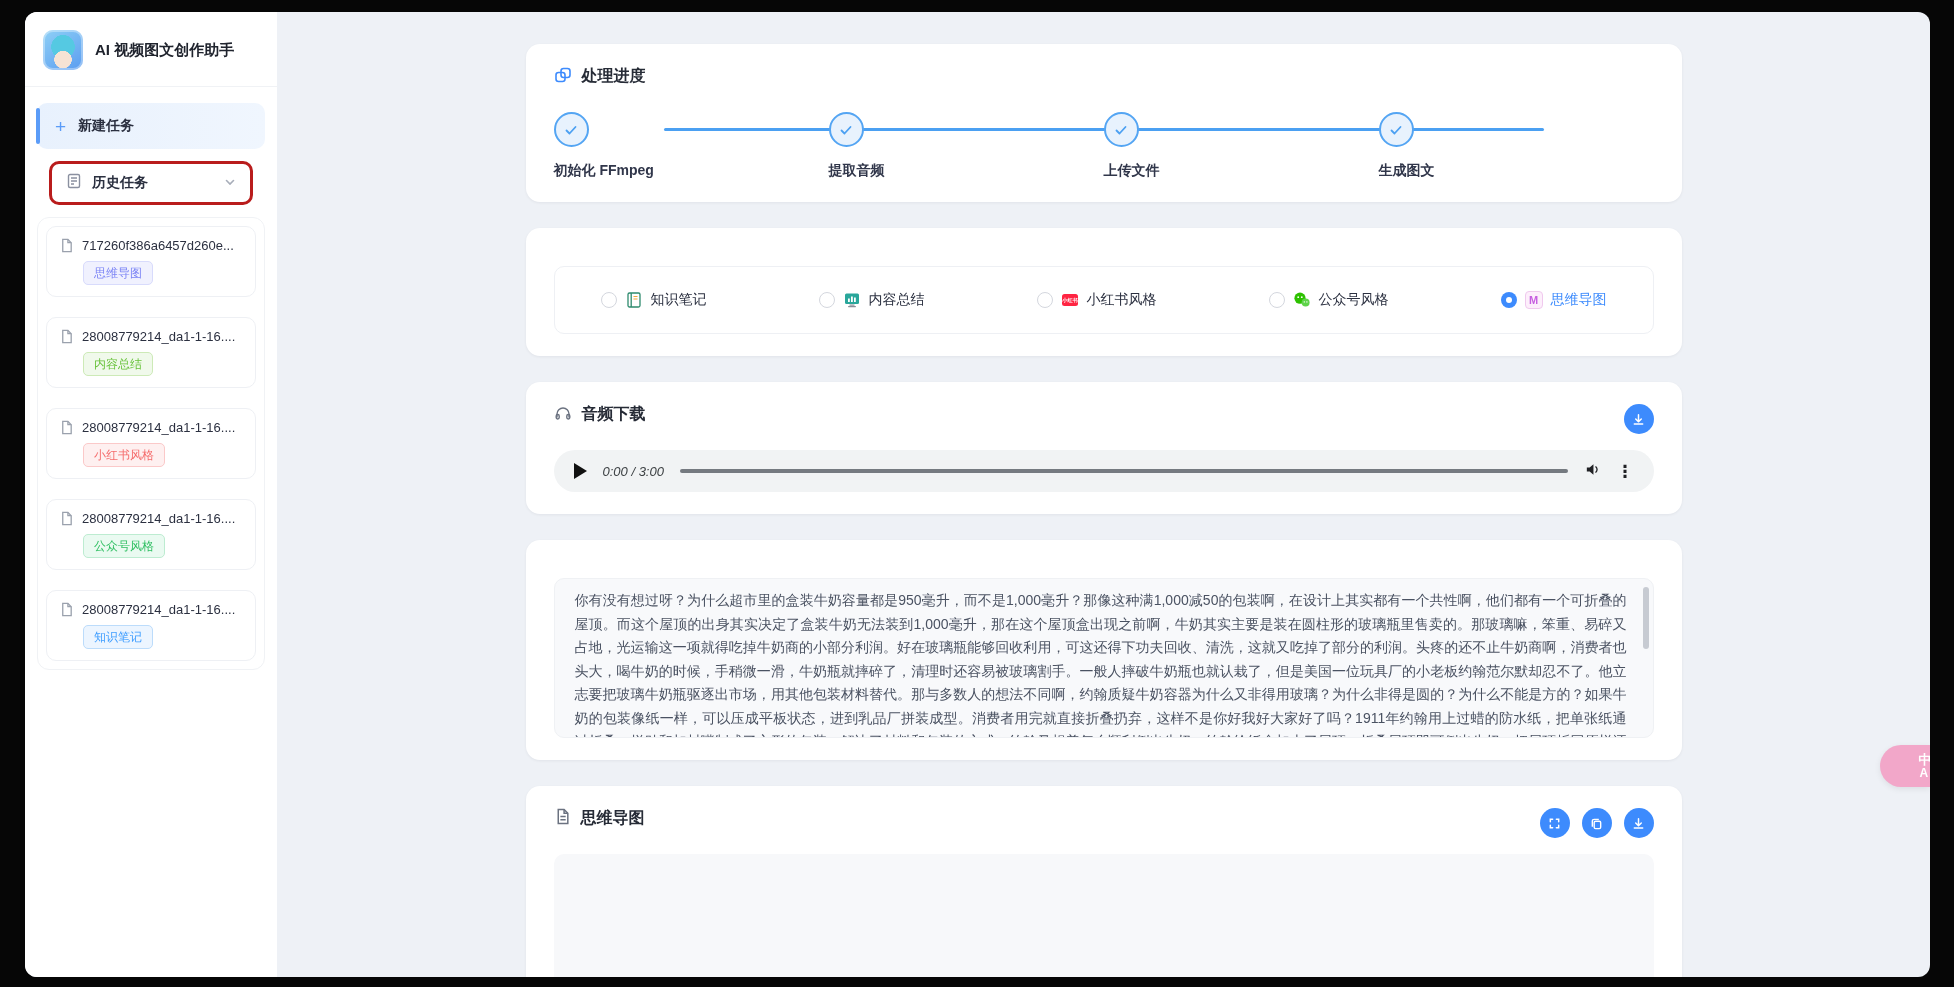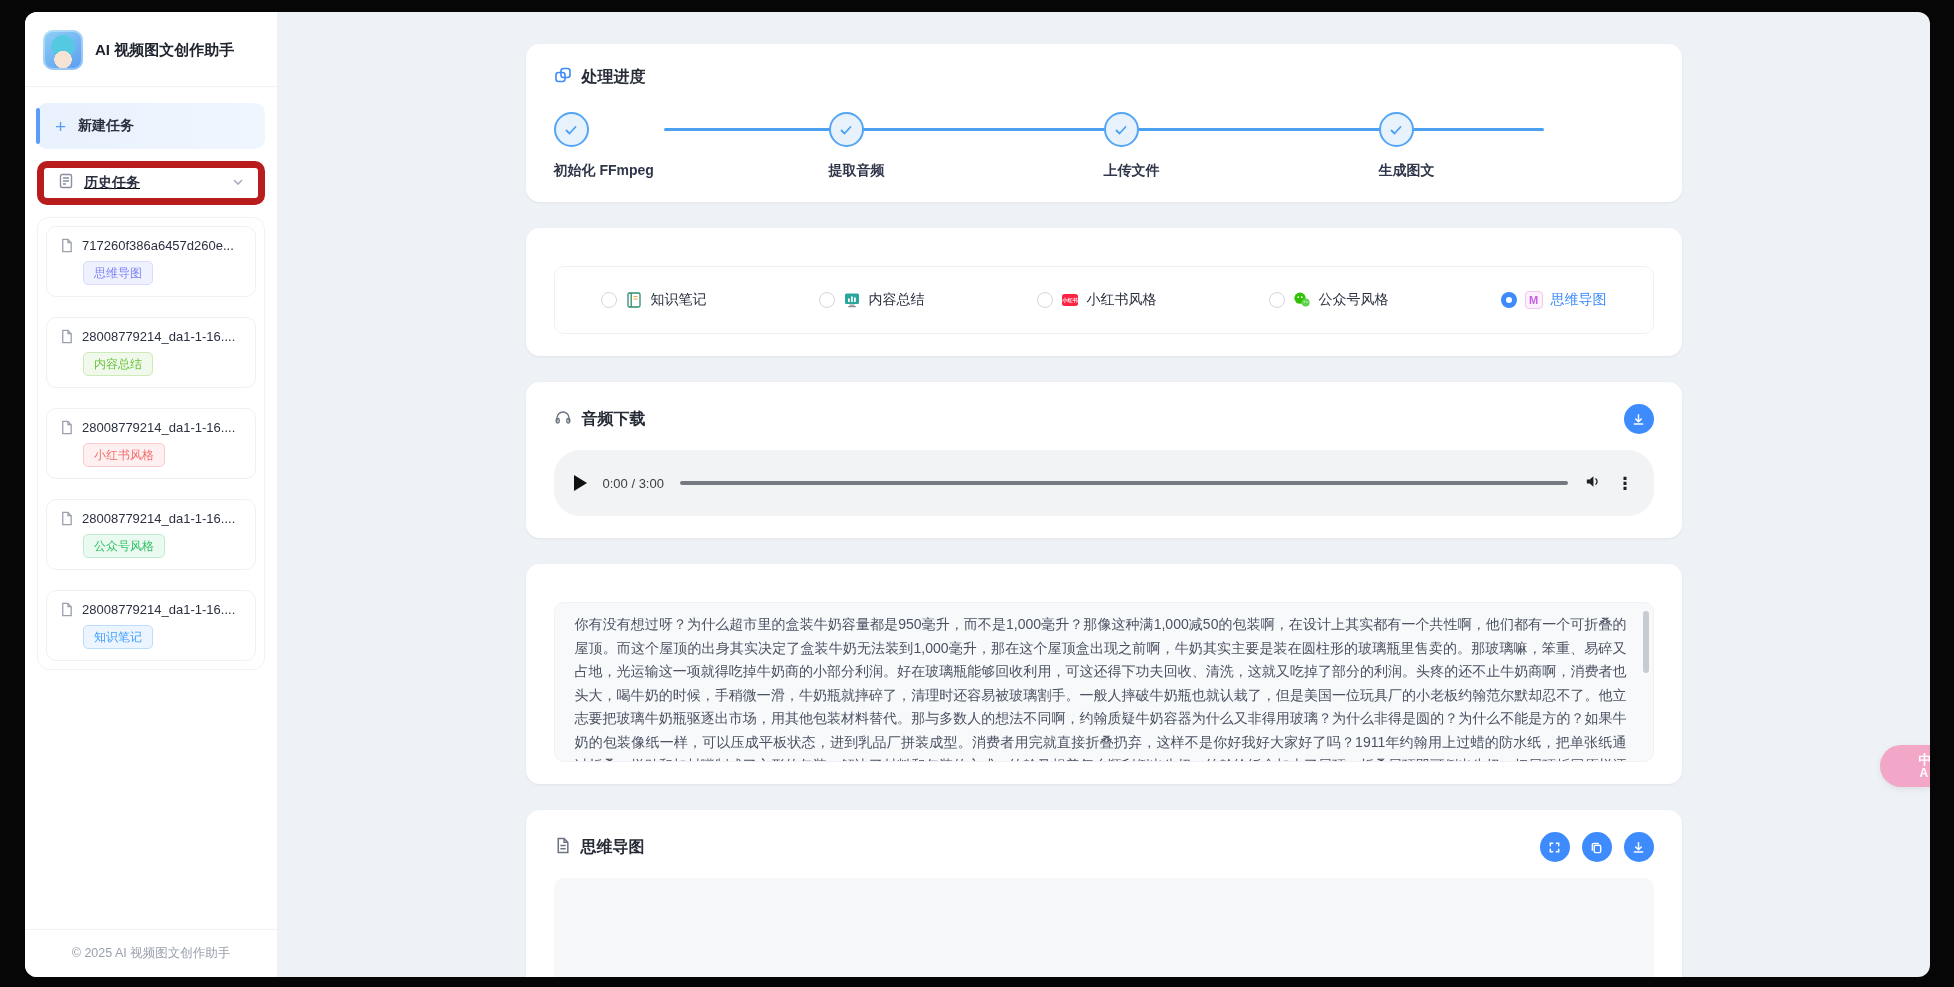--- a/index.html
+++ b/index.html
@@ -20,22 +20,22 @@
   .app-title { font-size:15px; font-weight:700; color:#20242e; }
 
   .new-task { margin:16px 12px 12px; position:relative; height:46px; border-radius:10px;
     background:linear-gradient(90deg,#e8f1fd,#f0f6fe); display:flex; align-items:center; gap:12px;
     padding:0 18px; cursor:pointer; }
   .new-task::before { content:''; position:absolute; left:-1px; top:5px; bottom:5px; width:4px;
     border-radius:4px; background:#5b9cf8; }
   .plus { color:#5b9cf8; font-size:19px; font-weight:400; line-height:1; }
   .new-task-label { font-size:14px; color:#2b3040; font-weight:600; }
 
-  .history-header { margin:0 12px 12px; border:7px solid #b91c1c; border-radius:10px; height:44px;
-    display:flex; align-items:center; gap:10px; padding:0 14px; background:#fff; cursor:pointer;text-decoration:underline; }
+  .history-header { margin:0 24px 12px; border:3px solid #b91c1c; border-radius:10px; height:44px;
+    display:flex; align-items:center; gap:10px; padding:0 14px; background:#fff; cursor:pointer; }
   .history-label { font-size:14px; color:#2b3040; font-weight:600; }
   .chev { margin-left:auto; color:#a7adb9; }
 
   .task-container { margin:0 12px; border:1px solid #f0f2f5; border-radius:12px; padding:8px;
     display:flex; flex-direction:column; gap:20px; }
   .task-item { border:1px solid #eef0f4; border-radius:10px; padding:11px 12px; background:#fff; cursor:pointer; }
   .task-name { display:flex; align-items:center; gap:8px; font-size:13px; color:#2b3040;
     white-space:nowrap; overflow:hidden; }
   .task-tag { display:inline-block; margin:8px 0 0 24px; font-size:12px; line-height:1;
     padding:5px 10px; border-radius:5px; border:1px solid transparent; }
@@ -46,21 +46,21 @@
   .tag-blue    { color:#409eff; background:#ecf5ff; border-color:#bcdcfb; }
 
   .sidebar-footer { margin-top:auto; border-top:1px solid #f0f2f5; padding:15px 10px; text-align:center;
     font-size:12.5px; color:#9aa1ad; }
 
   
   .main { flex:1; overflow:hidden; display:flex; flex-direction:column; align-items:center;
     padding-top:32px; gap:26px; }
   .card { width:1156px; background:#fff; border-radius:14px; padding:22px 28px;
     box-shadow:0 1px 3px rgba(16,24,40,.06); flex-shrink:0; }
-  .card-head { display:flex; align-items:center; gap:10px; }
+  .card-head { display:flex; gap:10px; }
   .card-title { font-size:16px; font-weight:700; color:#262b36; }
   .head-actions { margin-left:auto; display:flex; gap:12px; }
   .circle-btn { width:30px; height:30px; border-radius:50%; background:#3d8bfd; color:#fff;
     display:flex; align-items:center; justify-content:center; cursor:pointer; border:none; }
   .circle-btn svg { display:block; }
 
   
   .steps { display:flex; margin-top:24px; position:relative; }
   .steps::before { content:''; position:absolute; top:16px; left:10%; right:10%; height:3px;
     background:#4ba0f2; border-radius:2px; }
@@ -77,22 +77,22 @@
   .radio.checked { border:none; background:#3d8bfd; position:relative; }
   .radio.checked::after { content:''; position:absolute; left:5px; top:5px; width:6px; height:6px;
     border-radius:50%; background:#fff; }
   .style-label { font-size:14px; color:#2b3040; font-weight:500; }
   .style-option.selected .style-label { color:#3d8bfd; }
   .opt-icon { width:18px; height:18px; display:flex; align-items:center; justify-content:center; flex-shrink:0; }
   .m-icon { width:18px; height:18px; border-radius:4px; background:#fdeffb; border:1px solid #f0c9ee;
     color:#c75fe0; font-size:11px; font-weight:700; display:flex; align-items:center; justify-content:center; }
 
   
-  .audio-player { margin-top:16px; height:66px; border-radius:26px; background:#f1f3f4;
-    display:flex; align-items:center; padding:0 20px; gap:16px; }
+  .audio-player { margin-top:16px; height:42px; border-radius:26px; background:#f1f3f4;
+    display:flex; align-items:center; padding:0 20px; gap:16px;font-style:italic; }
   .play-btn { width:0; height:0; border-top:8px solid transparent; border-bottom:8px solid transparent;
     border-left:13px solid #111; cursor:pointer; }
   .audio-time { font-size:13px; color:#3c4043; white-space:nowrap; }
   .audio-track { flex:1; height:4px; border-radius:2px; background:#757a80; cursor:pointer; }
   .audio-dots { font-size:17px; font-weight:700; color:#202124; line-height:1; cursor:pointer; }
 
   
   .text-box { margin-top:16px; position:relative; background:#f8f9fb; border:1px solid #eff1f4;
     border-radius:10px; height:160px; overflow:hidden; padding:10px 26px 0 20px; }
   .text-content { font-size:14px; line-height:23.5px; color:#4a5262; text-align:justify; }
@@ -190,21 +190,20 @@
           <svg width="15" height="15" viewBox="0 0 16 16" fill="none" stroke="#9aa1ad" stroke-width="1.4">
               <path d="M4 1.5h5.5L13 5v9.5H4z"></path>
               <path d="M9.5 1.5V5H13"></path>
             </svg>
           <span>28008779214_da1-1-16....</span>
         </div>
         <span class="task-tag tag-blue">知识笔记</span>
       </div>
     </div>
 
-    <div class="sidebar-footer">© 2025 AI 视频图文创作助手</div>
   </aside>
 
   <main class="main">
 
     <section class="card">
       <div class="card-head">
         <span class="blue-icon">
           <svg width="18" height="18" viewBox="0 0 18 18" fill="none" stroke="#3d8bfd" stroke-width="1.6">
             <rect x="2" y="6.5" width="9" height="9" rx="2.5"></rect>
               <rect x="7" y="2.5" width="9" height="9" rx="2.5"></rect>

